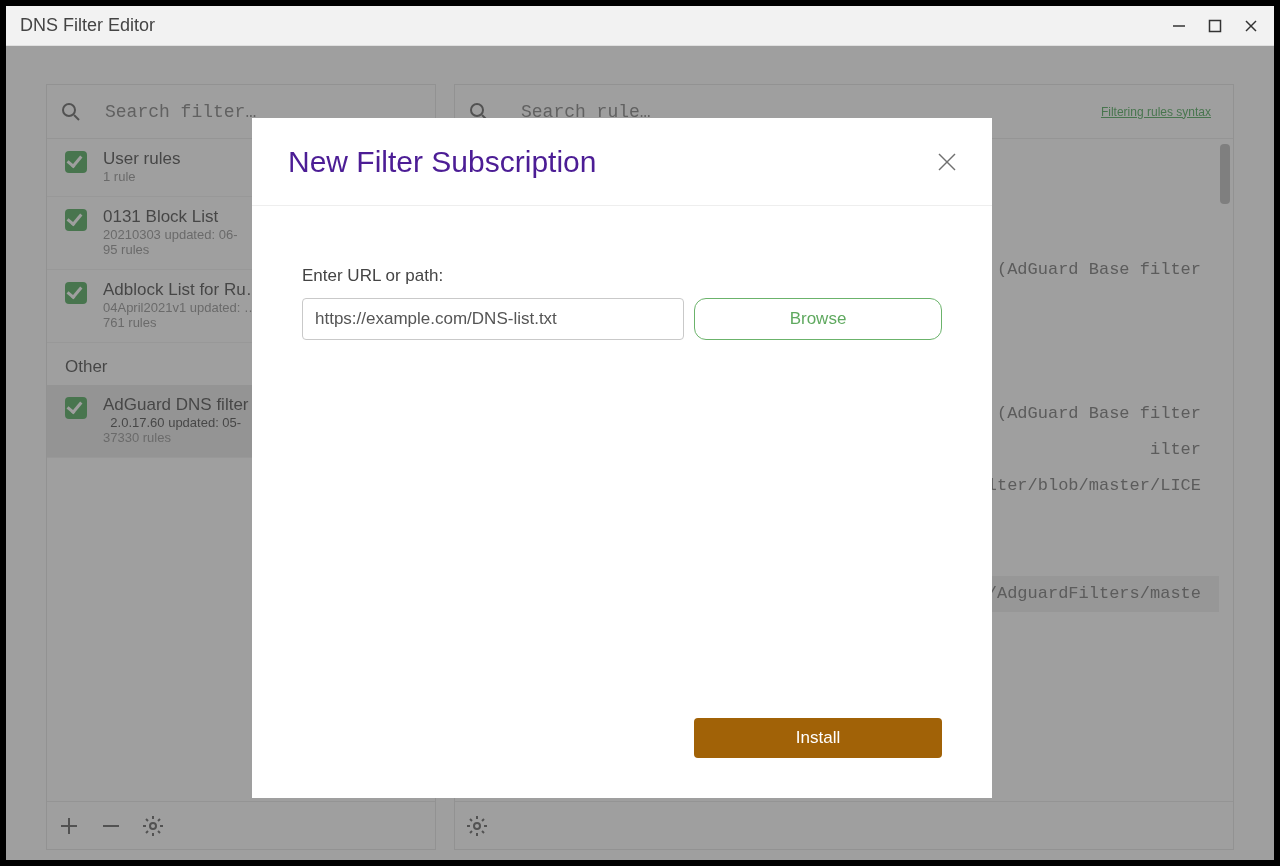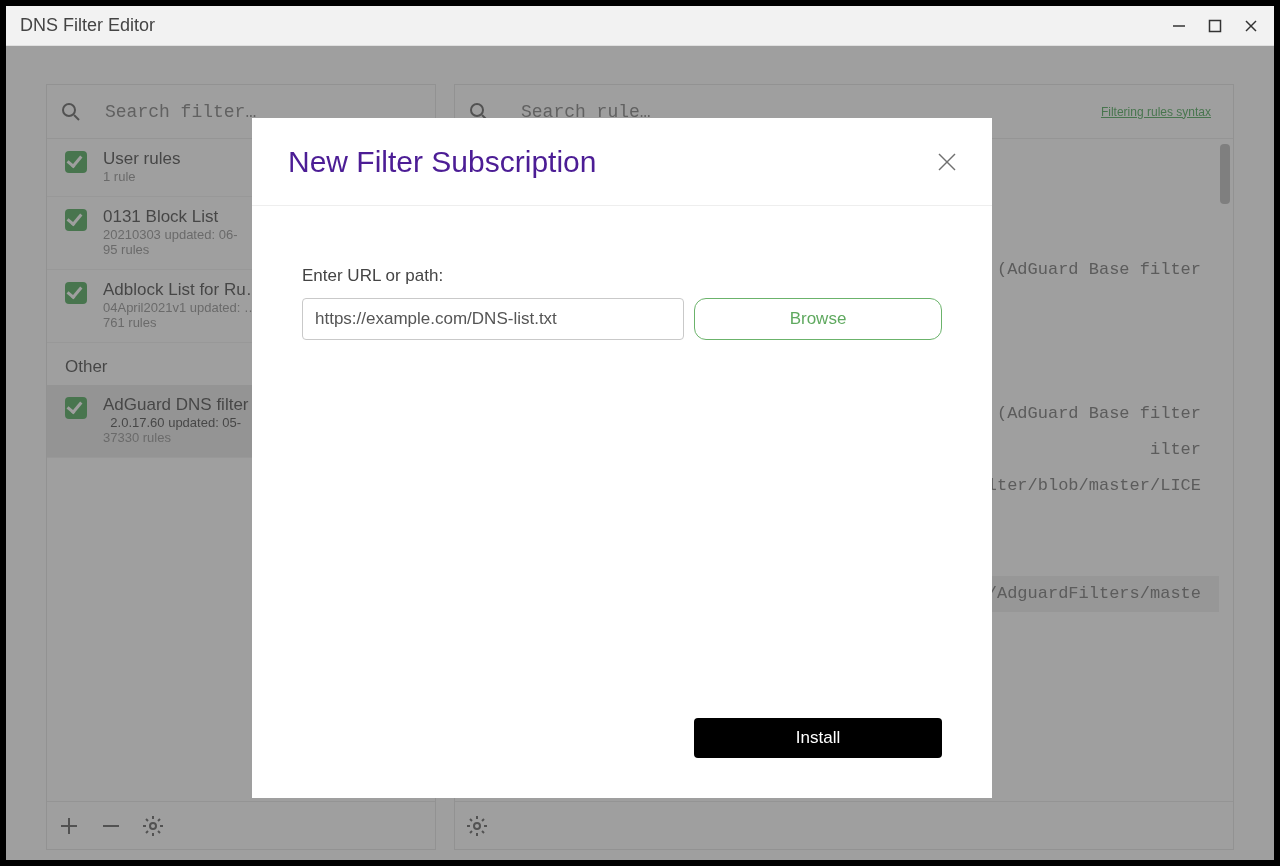--- a/index.html
+++ b/index.html
@@ -110,21 +110,21 @@
   .url-input {
     flex:1; height:42px; border:1px solid #c9c9c9; border-radius:4px; padding:0 12px;
     font-size:17px; color:#555; outline:none;
   }
   .browse-btn {
     width:248px; height:42px; border:1px solid #6bb36b; border-radius:12px; background:#fff;
     color:#5fa95f; font-size:17px; display:flex; align-items:center; justify-content:center; cursor:pointer;
   }
   .modal-footer { padding:0 50px 40px 50px; display:flex; justify-content:flex-end; }
   .install-btn {
-    width:248px; height:40px; background:#000000; color:#fff; border-radius:4px;
+    width:248px; height:40px; background:#a16207; color:#fff; border-radius:4px;
     display:flex; align-items:center; justify-content:center; font-size:17px; cursor:pointer;
   }
 
   
   svg { display:block; }
 </style>
 </head>
 <body>
 
 <div class="window">

